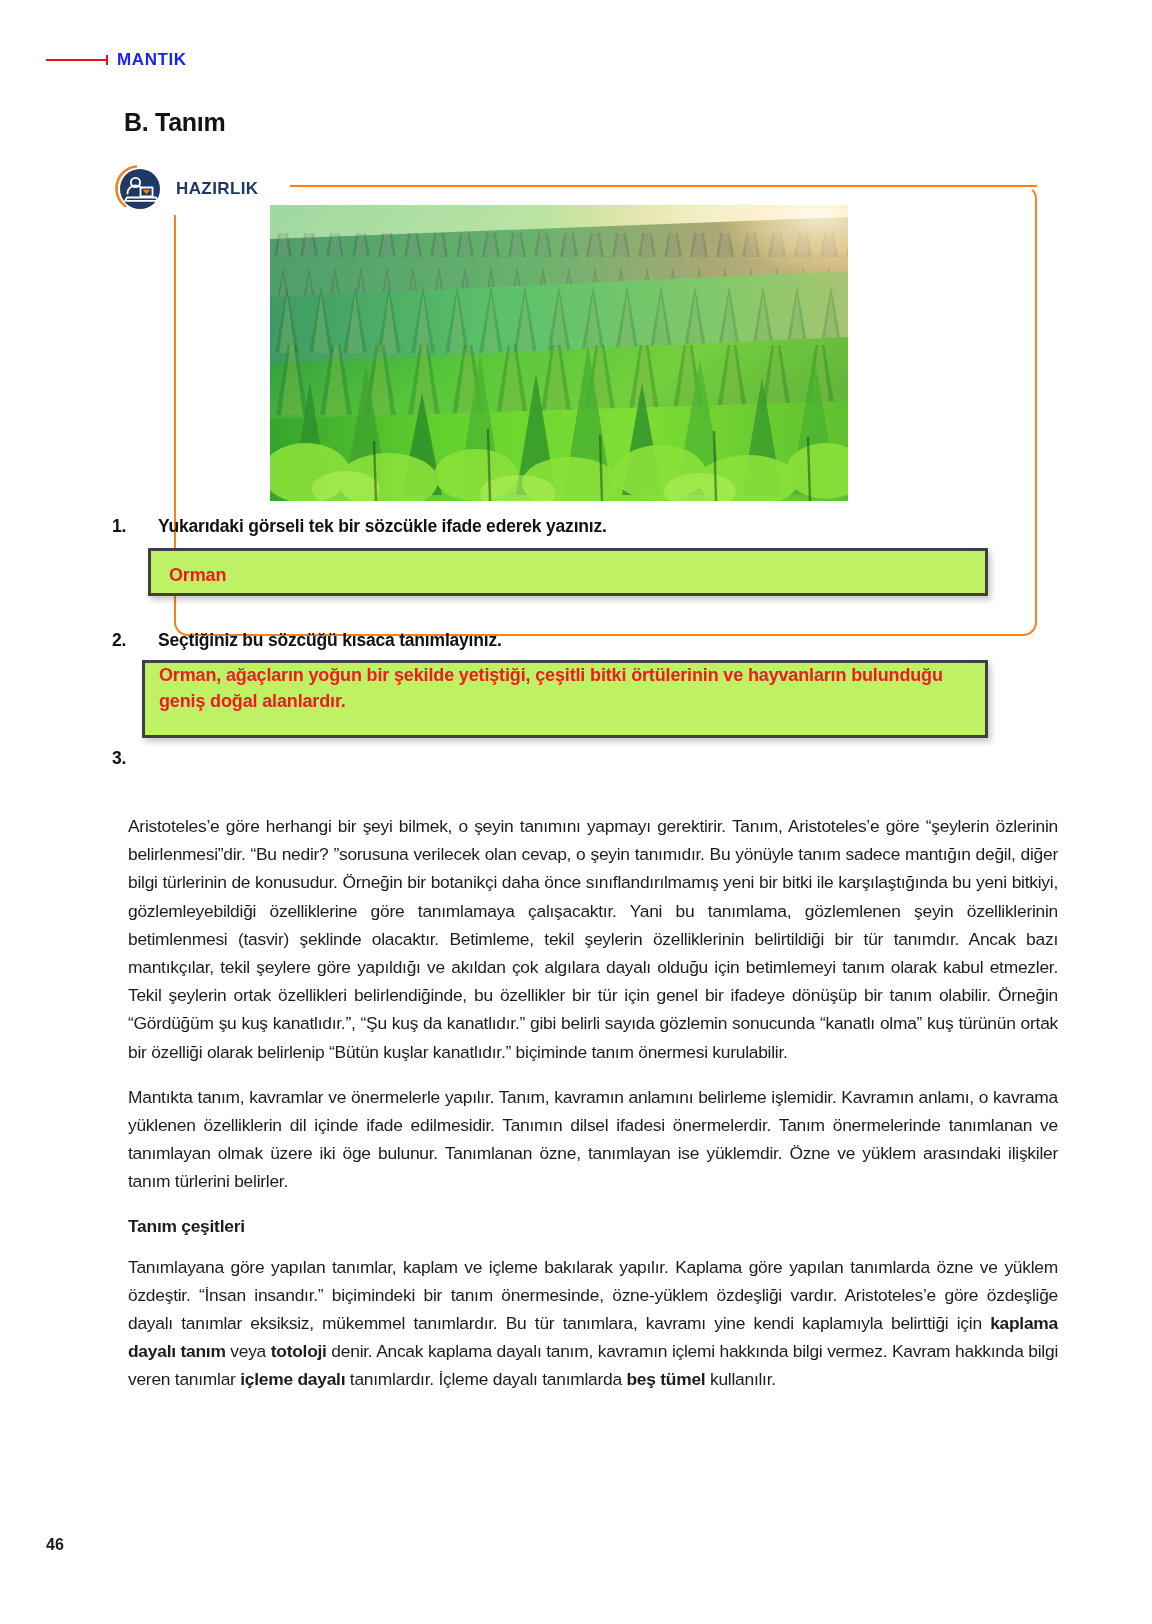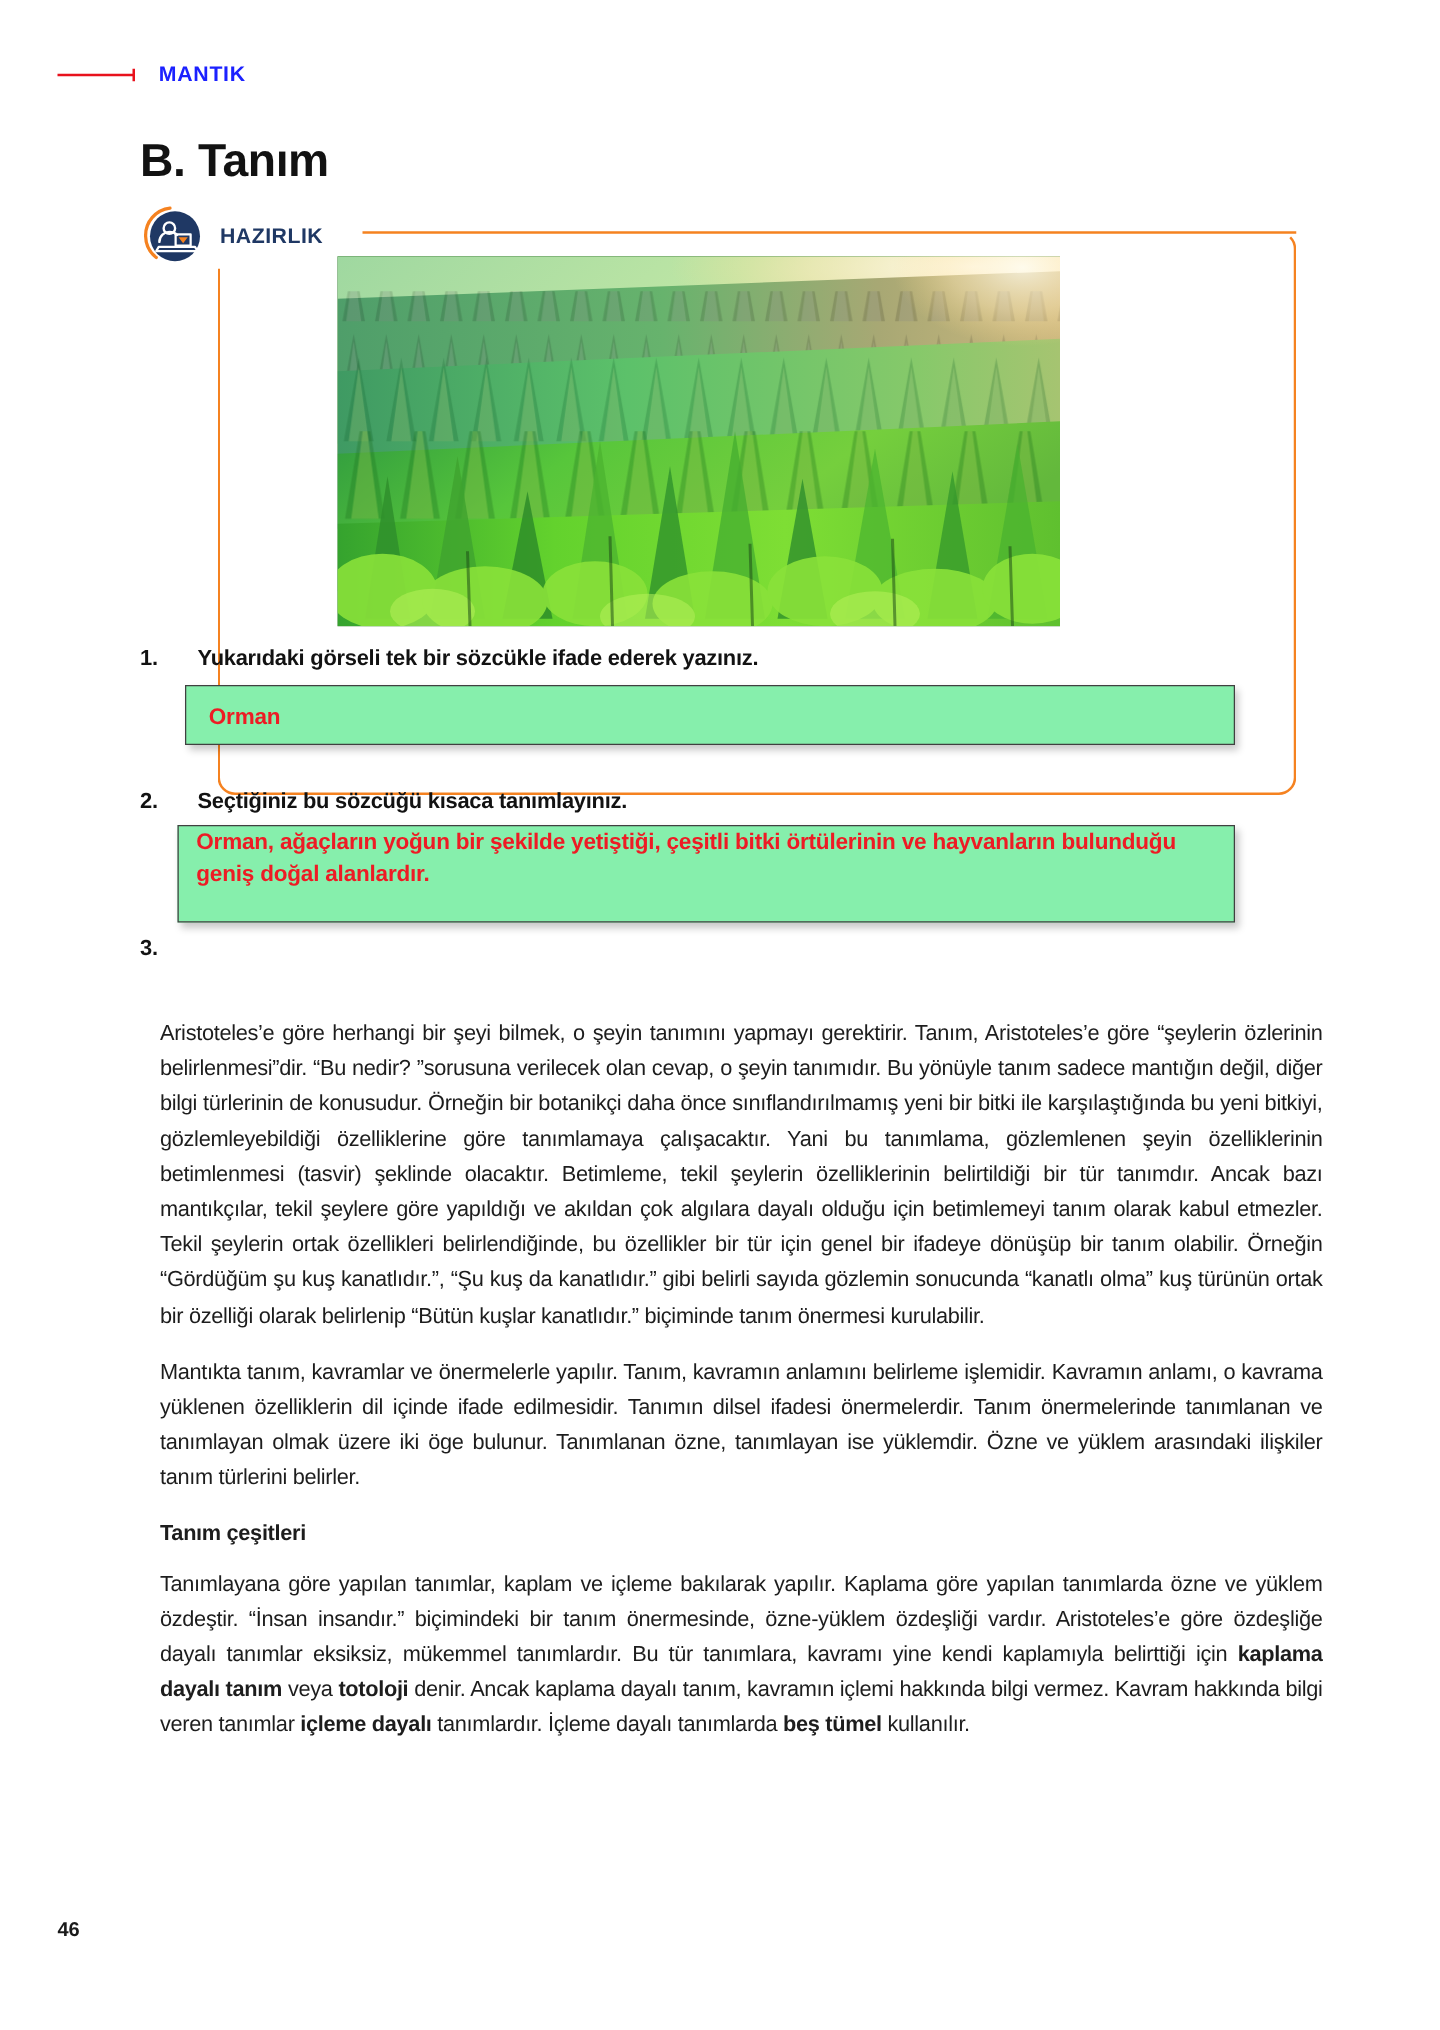--- a/index.html
+++ b/index.html
@@ -34,40 +34,40 @@
   .runhead-rule::after {
     content: "";
     position: absolute;
     right: 0;
     top: -4px;
     width: 2px;
     height: 10px;
     background: #e8111c;
   }
   .runhead-label {
-    margin-left: 19px;
+    margin-left: 9px;
     color: #1b21ff;
     font-size: 17px;
     font-weight: 600;
     letter-spacing: 0.6px;
   }
 
   
   .page {
     position: absolute;
     left: 112px;
     top: 0;
     width: 930px;
   }
 
   .section-title {
     position: absolute;
-    left: 0;
+    left: 12px;
     top: 108px;
-    font-size: 37px;
+    font-size: 25px;
     font-weight: 700;
     letter-spacing: -0.3px;
     color: #121212;
   }
 
   
   .activity {
     position: absolute;
     left: 0;
     top: 185px;
@@ -145,22 +145,22 @@
     display: flex;
     font-size: 17.5px;
     font-weight: 700;
     color: #121212;
     letter-spacing: -0.2px;
   }
   .q .num { width: 46px; flex: 0 0 46px; }
 
   .answer-box {
     position: absolute;
-    background: #86efac;
-    border: 1px solid #404040;
+    background: #bef264;
+    border: 3px solid #404040;
     box-shadow: 3px 4px 6px rgba(0,0,0,0.22);
     padding: 12px 18px;
   }
   .answer-text {
     color: #ee1b24;
     font-weight: 700;
     font-size: 18px;
     line-height: 1.42;
     letter-spacing: -0.15px;
   }

